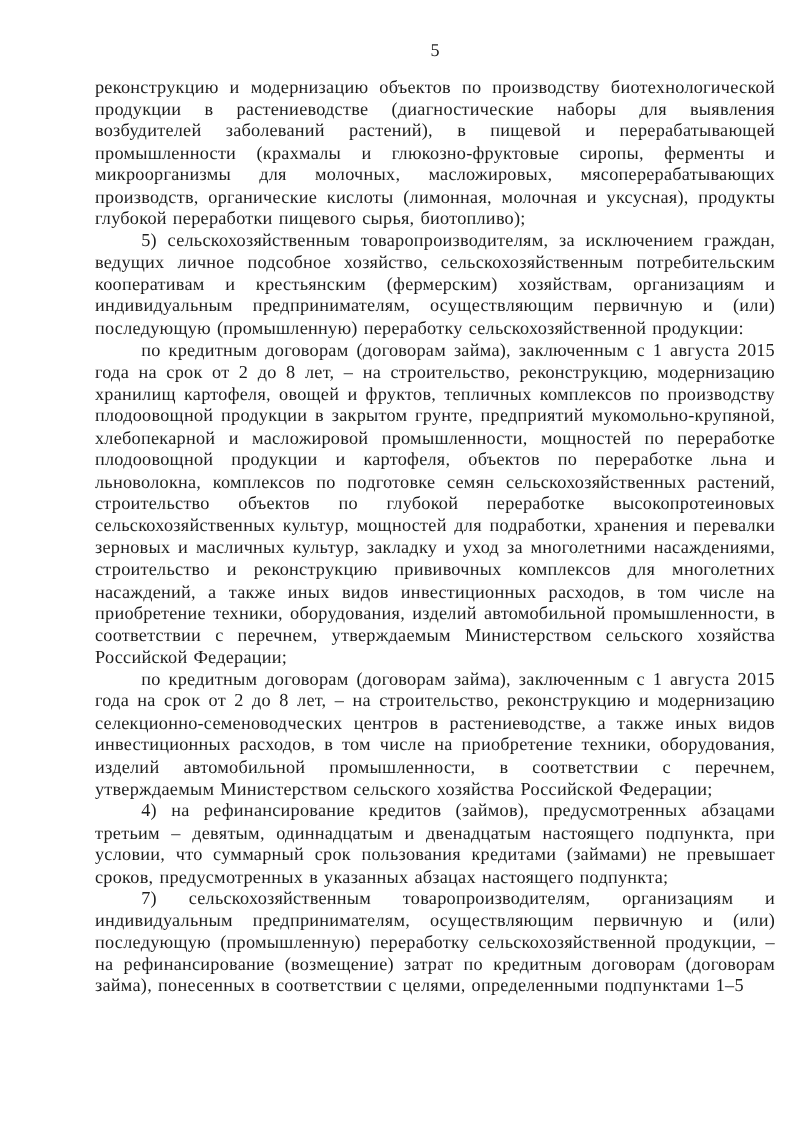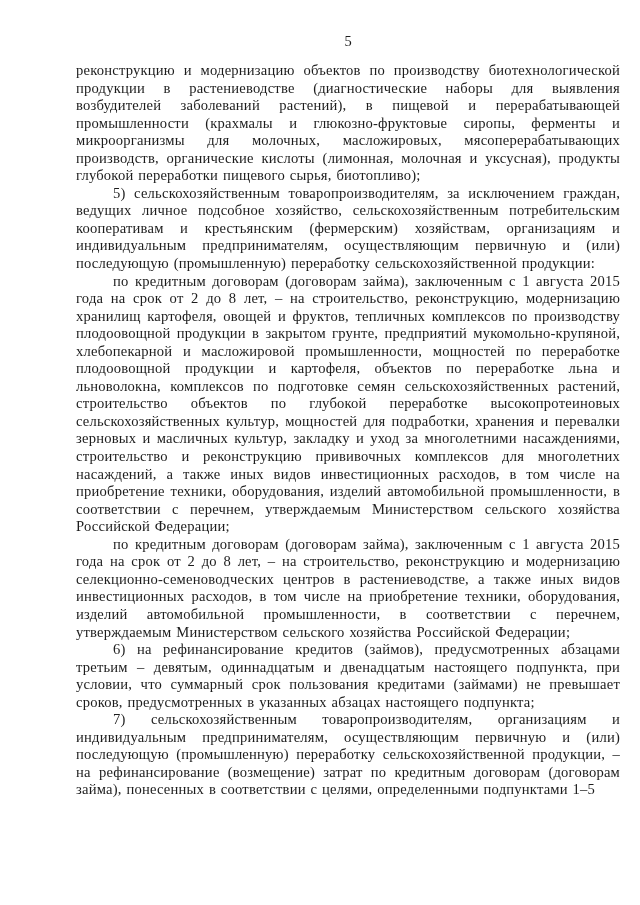--- a/index.html
+++ b/index.html
@@ -45,16 +45,16 @@
 <body>
 
 <div class="page">
   <div class="page-number">5</div>
 
   <div class="body-text">
     <p class="continuation">реконструкцию и модернизацию объектов по производству биотехнологической продукции в растениеводстве (диагностические наборы для выявления возбудителей заболеваний растений), в пищевой и перерабатывающей промышленности (крахмалы и глюкозно-фруктовые сиропы, ферменты и микроорганизмы для молочных, масложировых, мясоперерабатывающих производств, органические кислоты (лимонная, молочная и уксусная), продукты глубокой переработки пищевого сырья, биотопливо);</p>
     <p>5) сельскохозяйственным товаропроизводителям, за исключением граждан, ведущих личное подсобное хозяйство, сельскохозяйственным потребительским кооперативам и крестьянским (фермерским) хозяйствам, организациям и индивидуальным предпринимателям, осуществляющим первичную и (или) последующую (промышленную) переработку сельскохозяйственной продукции:</p>
     <p>по кредитным договорам (договорам займа), заключенным с 1 августа 2015 года на срок от 2 до 8 лет, – на строительство, реконструкцию, модернизацию хранилищ картофеля, овощей и фруктов, тепличных комплексов по производству плодоовощной продукции в закрытом грунте, предприятий мукомольно-крупяной, хлебопекарной и масложировой промышленности, мощностей по переработке плодоовощной продукции и картофеля, объектов по переработке льна и льноволокна, комплексов по подготовке семян сельскохозяйственных растений, строительство объектов по глубокой переработке высокопротеиновых сельскохозяйственных культур, мощностей для подработки, хранения и перевалки зерновых и масличных культур, закладку и уход за многолетними насаждениями, строительство и реконструкцию прививочных комплексов для многолетних насаждений, а также иных видов инвестиционных расходов, в том числе на приобретение техники, оборудования, изделий автомобильной промышленности, в соответствии с перечнем, утверждаемым Министерством сельского хозяйства Российской Федерации;</p>
     <p>по кредитным договорам (договорам займа), заключенным с 1 августа 2015 года на срок от 2 до 8 лет, – на строительство, реконструкцию и модернизацию селекционно-семеноводческих центров в растениеводстве, а также иных видов инвестиционных расходов, в том числе на приобретение техники, оборудования, изделий автомобильной промышленности, в соответствии с перечнем, утверждаемым Министерством сельского хозяйства Российской Федерации;</p>
-    <p>6) на рефинансирование кредитов (займов), предусмотренных абзацами третьим – девятым, одиннадцатым и двенадцатым настоящего подпункта, при условии, что суммарный срок пользования кредитами (займами) не превышает сроков, предусмотренных в указанных абзацах настоящего подпункта;</p>
+    <p>4) на рефинансирование кредитов (займов), предусмотренных абзацами третьим – девятым, одиннадцатым и двенадцатым настоящего подпункта, при условии, что суммарный срок пользования кредитами (займами) не превышает сроков, предусмотренных в указанных абзацах настоящего подпункта;</p>
     <p>7) сельскохозяйственным товаропроизводителям, организациям и индивидуальным предпринимателям, осуществляющим первичную и (или) последующую (промышленную) переработку сельскохозяйственной продукции, – на рефинансирование (возмещение) затрат по кредитным договорам (договорам займа), понесенных в соответствии с целями, определенными подпунктами 1–5</p>
   </div>
 </div>
 
 </body></html>

